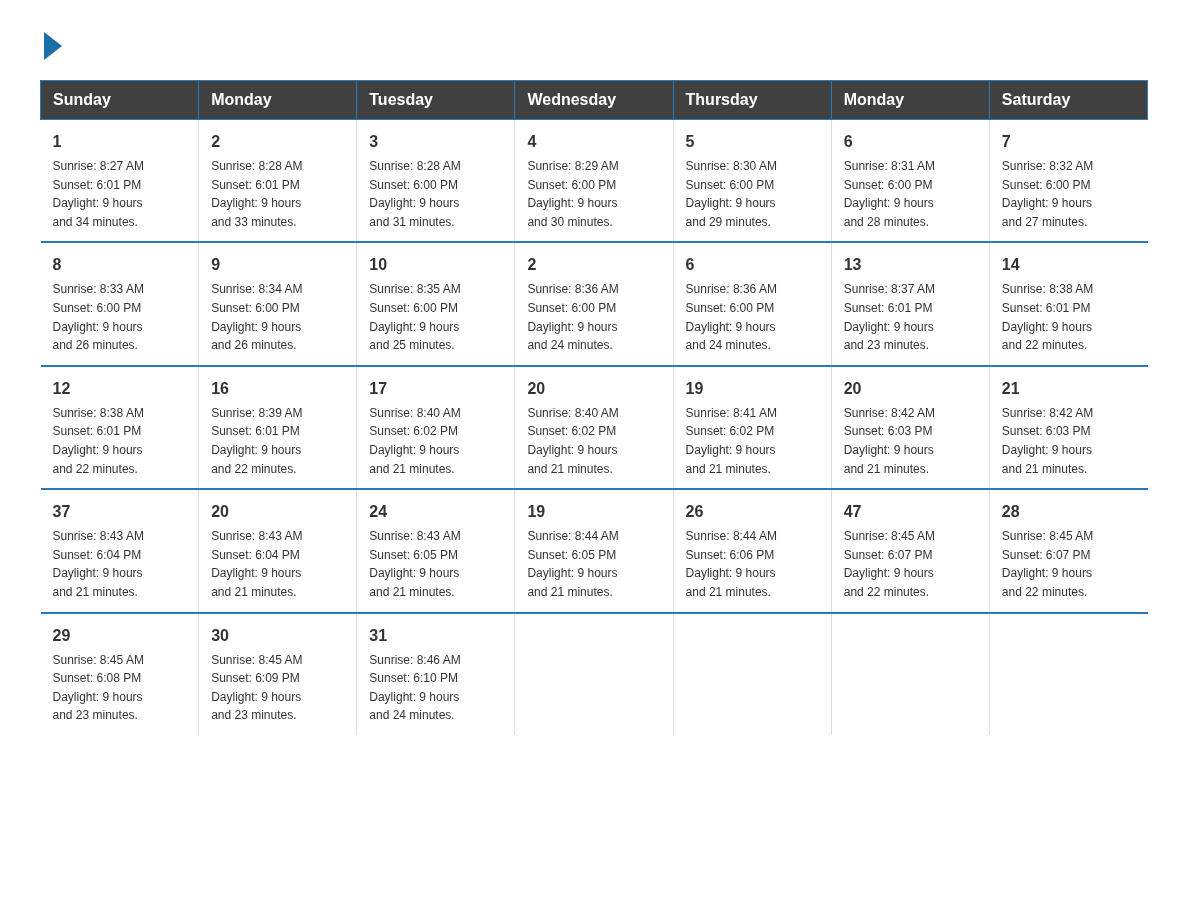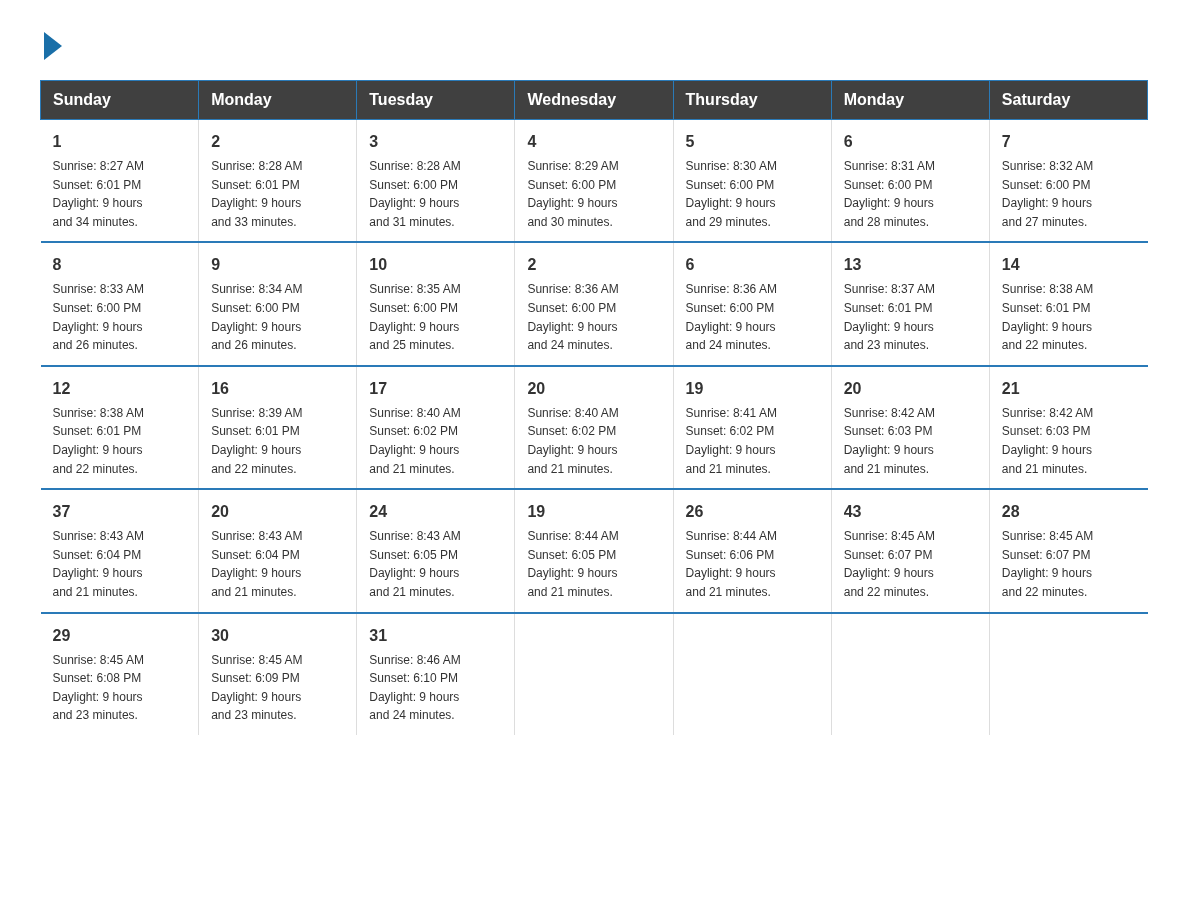--- a/index.html
+++ b/index.html
@@ -371,21 +371,21 @@
         <td>
           <span class="day-number">26</span>
           <div class="day-info">
             Sunrise: 8:44 AM<br>
             Sunset: 6:06 PM<br>
             Daylight: 9 hours<br>
             and 21 minutes.
           </div>
         </td>
         <td>
-          <span class="day-number">43</span>
+          <span class="day-number">47</span>
           <div class="day-info">
             Sunrise: 8:45 AM<br>
             Sunset: 6:07 PM<br>
             Daylight: 9 hours<br>
             and 22 minutes.
           </div>
         </td>
         <td>
           <span class="day-number">28</span>
           <div class="day-info">

